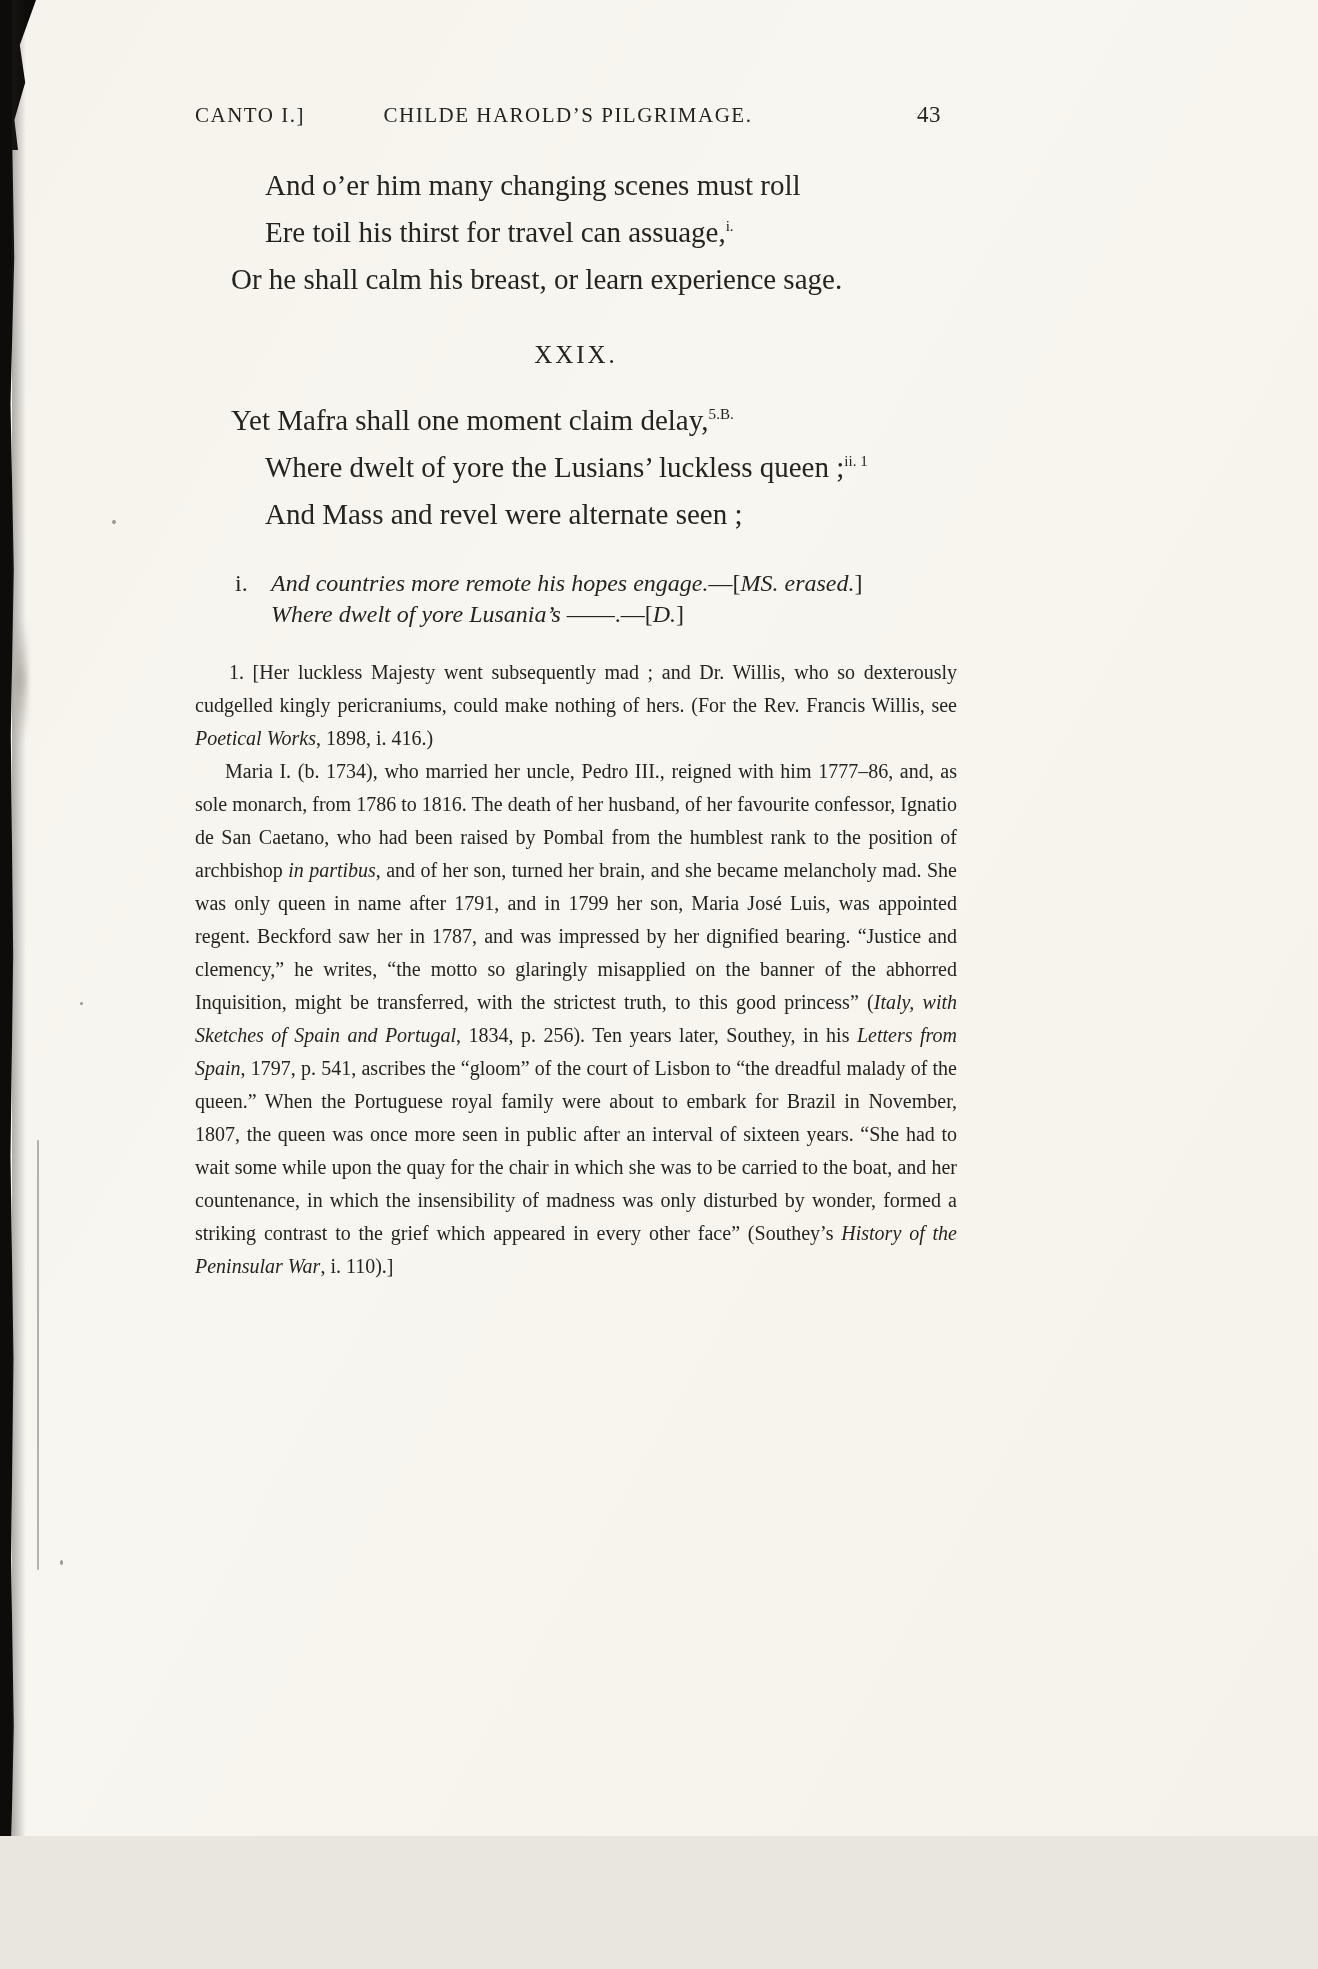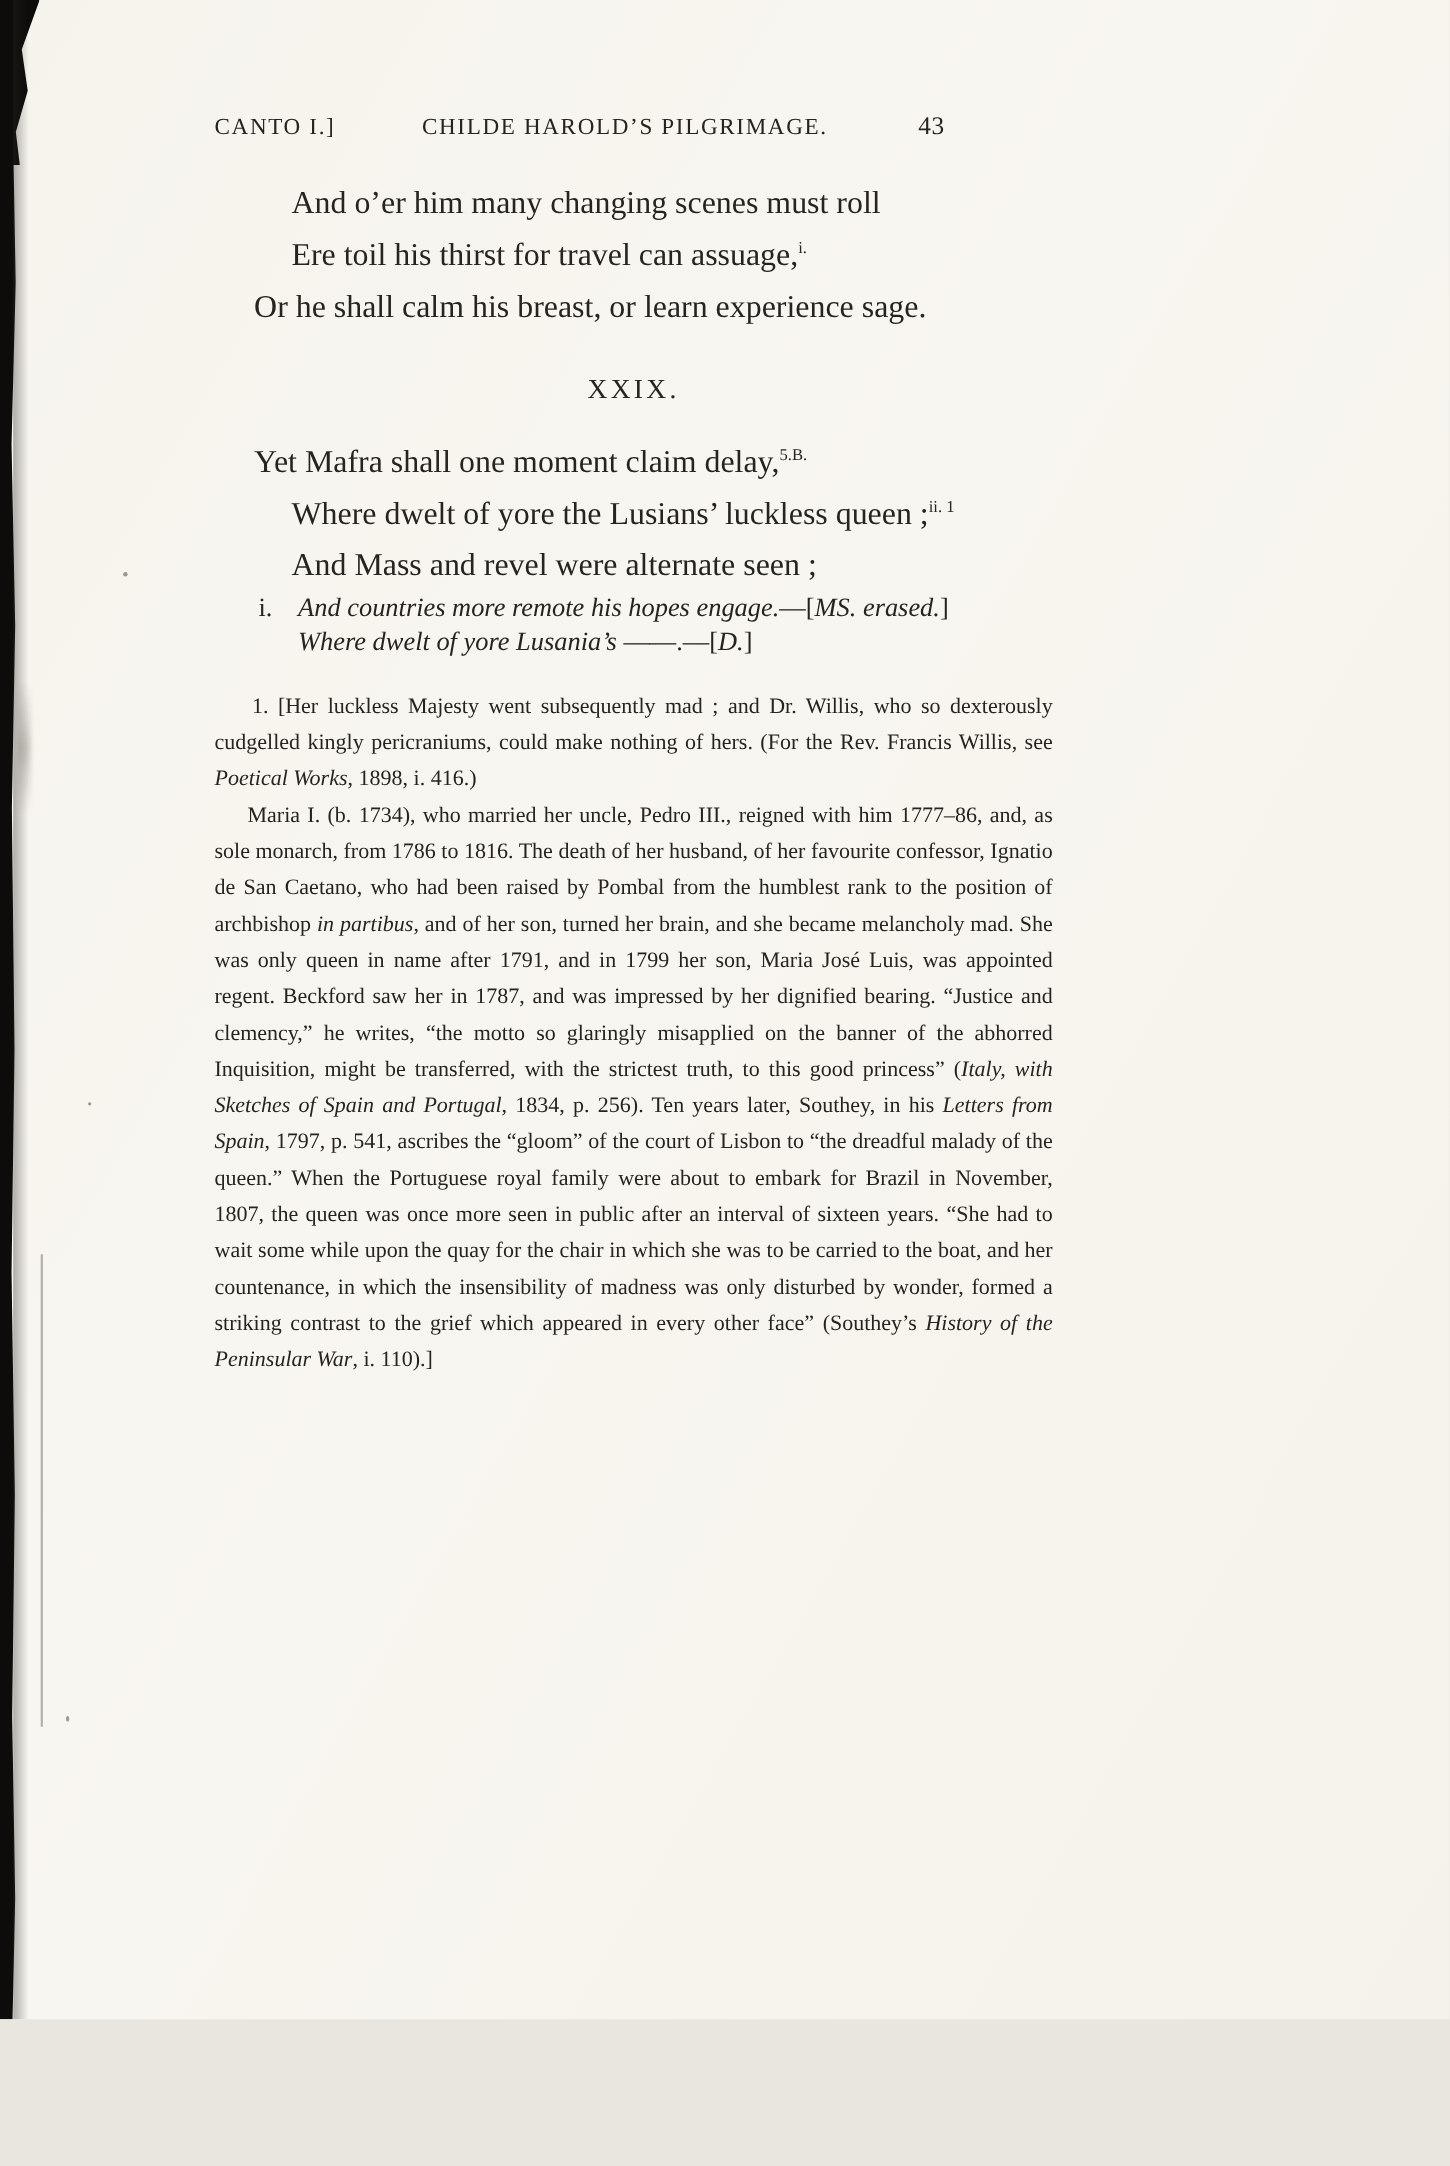--- a/index.html
+++ b/index.html
@@ -43,35 +43,35 @@
   }
 
   .content { position:absolute; left:195px; top:102px; width:762px; }
 
   .running-head {
     display:flex; align-items:baseline;
     font-size:21px; letter-spacing:1.5px; white-space:nowrap;
   }
   .rh-left  { flex:1; text-align:left; }
   .rh-mid   { flex:0 0 auto; text-align:center; }
-  .rh-right { flex:1; text-align:center; font-size:23px; letter-spacing:0.5px; padding-right:16px; }
+  .rh-right { flex:1; text-align:right; font-size:23px; letter-spacing:0.5px; padding-right:16px; }
 
   .stanza { margin-top:34px; font-size:29px; line-height:47px; }
   .stanza.second { margin-top:28px; }
   .poem-line { white-space:nowrap; }
   .ind-0 { margin-left:36px; }
   .ind-1 { margin-left:70px; }
   .poem-line sup { font-size:0.52em; vertical-align:super; line-height:0; letter-spacing:0; }
 
   .stanza-number {
     margin-top:38px; text-align:center;
     font-size:25px; letter-spacing:3px;
   }
 
-  .variant-notes { margin-left:40px; font-size:24px; line-height:31px; }
+  .variant-notes { margin-top:30px; margin-left:40px; font-size:24px; line-height:31px; }
   .variant-line { white-space:nowrap; }
   .vn-label { display:inline-block; width:36px; font-style:normal; }
   .vn-text i { font-style:italic; }
 
   .footnote { margin-top:26px; font-size:20px; line-height:33px; text-align:justify; }
   .footnote p { margin:0; }
   .footnote p.p1 { text-indent:34px; }
   .footnote p.p2 { text-indent:30px; }
   .footnote i { font-style:italic; }
 </style>

